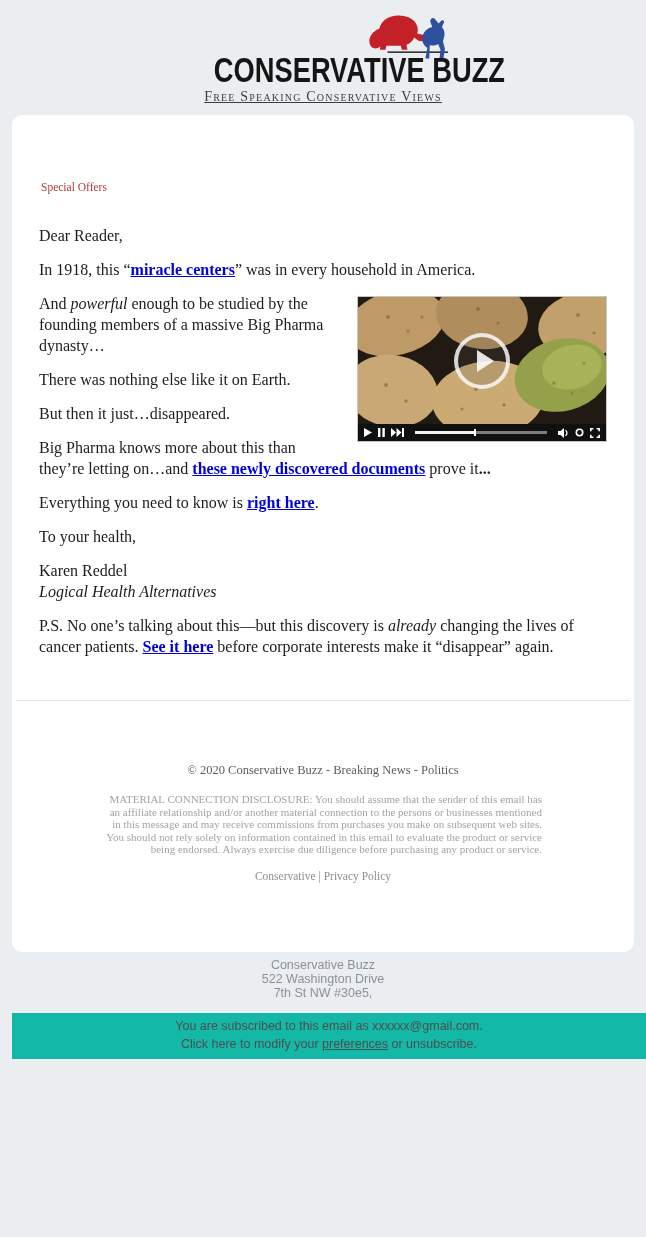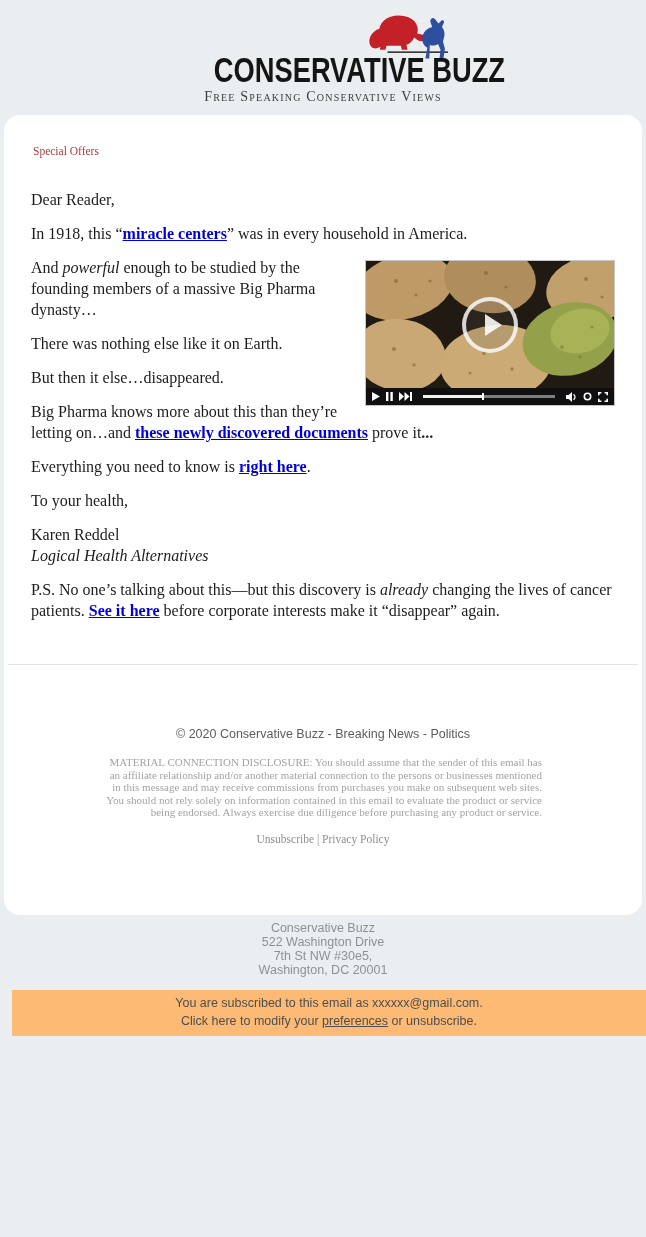--- a/index.html
+++ b/index.html
@@ -20,27 +20,27 @@
     font-family: "Liberation Sans", sans-serif;
     font-weight: bold; font-size: 35px; color: #151515;
     white-space: nowrap; text-align: center;
     transform: scaleX(0.78); transform-origin: 50% 50%;
   }
   .logo-tagline {
     position: absolute; top: 79px; left: 0; right: 0;
     font-family: "Liberation Serif", serif;
     font-variant: small-caps;
     font-size: 14px; letter-spacing: 1.2px; color: #3d3d3d;
-    text-align: center; white-space: nowrap;
+    text-align: center; white-space: nowrap; text-decoration: underline;
   }
 
   
   .card {
-    margin: 0 4px; background: #ffffff; border-radius: 16px;
-    padding: 30px 27px 70px;
+    margin: 0 12px; background: #ffffff; border-radius: 10px;
+    padding: 66px 27px 70px;
   }
   .special-offers {
     margin: 0 0 32px 2px;
     font-size: 11.5px; color: #b23a3a;
   }
   .body-text p { margin: 0 0 13px; font-size: 16px; line-height: 21px; color: #1c1c1c; }
   .body-link { color: #0000dd; font-weight: bold; text-decoration: underline; }
 
   
   .video-wrap {
@@ -67,38 +67,38 @@
   .ctl-icon { display: flex; align-items: center; }
   .progress { flex: 1; position: relative; height: 100%; display: flex; align-items: center; margin: 0 5px; }
   .track { width: 100%; height: 3px; background: #7e7e7e; position: relative; }
   .fill { position: absolute; left: 0; top: 0; height: 3px; background: #f2f2f2; }
   .cursor { position: absolute; top: -2px; width: 2px; height: 7px; background: #ffffff; }
 
   
   .divider { border: none; border-top: 1px solid #e4e4e4; margin: 30px -23px 0; }
   .copyright {
     margin-top: 62px; text-align: center;
-    font-family: Liberation Sans, sans-serif;
+    font-family: Liberation Serif, serif;
     font-size: 12.5px; color: #5c5c5c;
   }
   .disclosure {
     margin: 15px auto 0; width: 438px; text-align: right;
     font-size: 11px; line-height: 12.5px; color: #a3a3a3;
   }
   .unsub-row { margin-top: 14px; text-align: center; font-size: 11.5px; color: #8f8f8f; }
   .footer-link { color: #8f8f8f; text-decoration: none; }
 
   
   .address {
     padding-top: 6px; text-align: center;
     font-family: "Liberation Sans", sans-serif;
     font-size: 12.5px; line-height: 14px; color: #8b9197;
   }
   .substrip {
-    margin-top: 13px; background: #fdba74; text-align: center;
+    margin-top: 13px; background: #14b8a6; text-align: center;
     font-family: "Liberation Sans", sans-serif;
     font-size: 12.5px; line-height: 18px; color: #4e4e4e;
     padding: 4px 0 6px;
     margin-left: 12px;
   }
   .sub-link { color: #4e4e4e; text-decoration: underline; }
   .clearfix::after { content: ""; display: block; clear: both; }
 </style>
 </head>
 <body>
@@ -207,40 +207,39 @@
                 <path d="M9.2 6.8 V9.2 H6.6"></path>
                 <path d="M3.4 9.2 H0.8 V6.8"></path>
               </svg>
           </span>
         </div>
       </div>
 
       <div>
           <p><span>And </span><em>powerful</em><span> enough to be studied by the founding members of a massive Big Pharma dynasty…</span></p>
           <p><span>There was nothing else like it on Earth.</span></p>
-          <p><span>But then it else…disappeared.</span></p>
+          <p><span>But then it just…disappeared.</span></p>
           <p><span>Big Pharma knows more about this than they’re letting on…and </span><a href="#" class="body-link">these newly discovered documents</a><span> prove it</span><strong>...</strong></p>
           <p><span>Everything you need to know is </span><a href="#" class="body-link">right here</a><span>.</span></p>
           <p><span>To your health,</span></p>
           <p><span>Karen Reddel</span><br><em>Logical Health Alternatives</em></p>
           <p><span>P.S. No one’s talking about this—but this discovery is </span><em>already</em><span> changing the lives of cancer patients. </span><a href="#" class="body-link">See it here</a><span> before corporate interests make it “disappear” again.</span></p>
         </div>
     </div>
   </div>
 
   <hr class="divider">
 
   <div class="copyright">© 2020 Conservative Buzz - Breaking News - Politics</div>
   <div class="disclosure">MATERIAL CONNECTION DISCLOSURE: You should assume that the sender of this email has an affiliate relationship and/or another material connection to the persons or businesses mentioned in this message and may receive commissions from purchases you make on subsequent web sites. You should not rely solely on information contained in this email to evaluate the product or service being endorsed. Always exercise due diligence before purchasing any product or service.</div>
-  <div class="unsub-row"><a href="#" class="footer-link">Unsubscribe</a><span> | </span><a href="#" class="footer-link">Privacy Policy</a></div>
+  <div class="unsub-row"><a href="#" class="footer-link">Conservative</a><span> | </span><a href="#" class="footer-link">Privacy Policy</a></div>
 </div>
 
 <div class="address">
   <div>Conservative Buzz</div>
   <div>522 Washington Drive</div>
   <div>7th St NW #30e5,</div>
-  <div>Washington, DC 20001</div>
 </div>
 
 <div class="substrip">
   <div><span>You are subscribed to this email as xxxxxx@gmail.com.</span></div>
   <div><span>Click here to modify your </span><a href="#" class="sub-link">preferences</a><span> or unsubscribe.</span></div>
 </div>
 
 </body></html>

